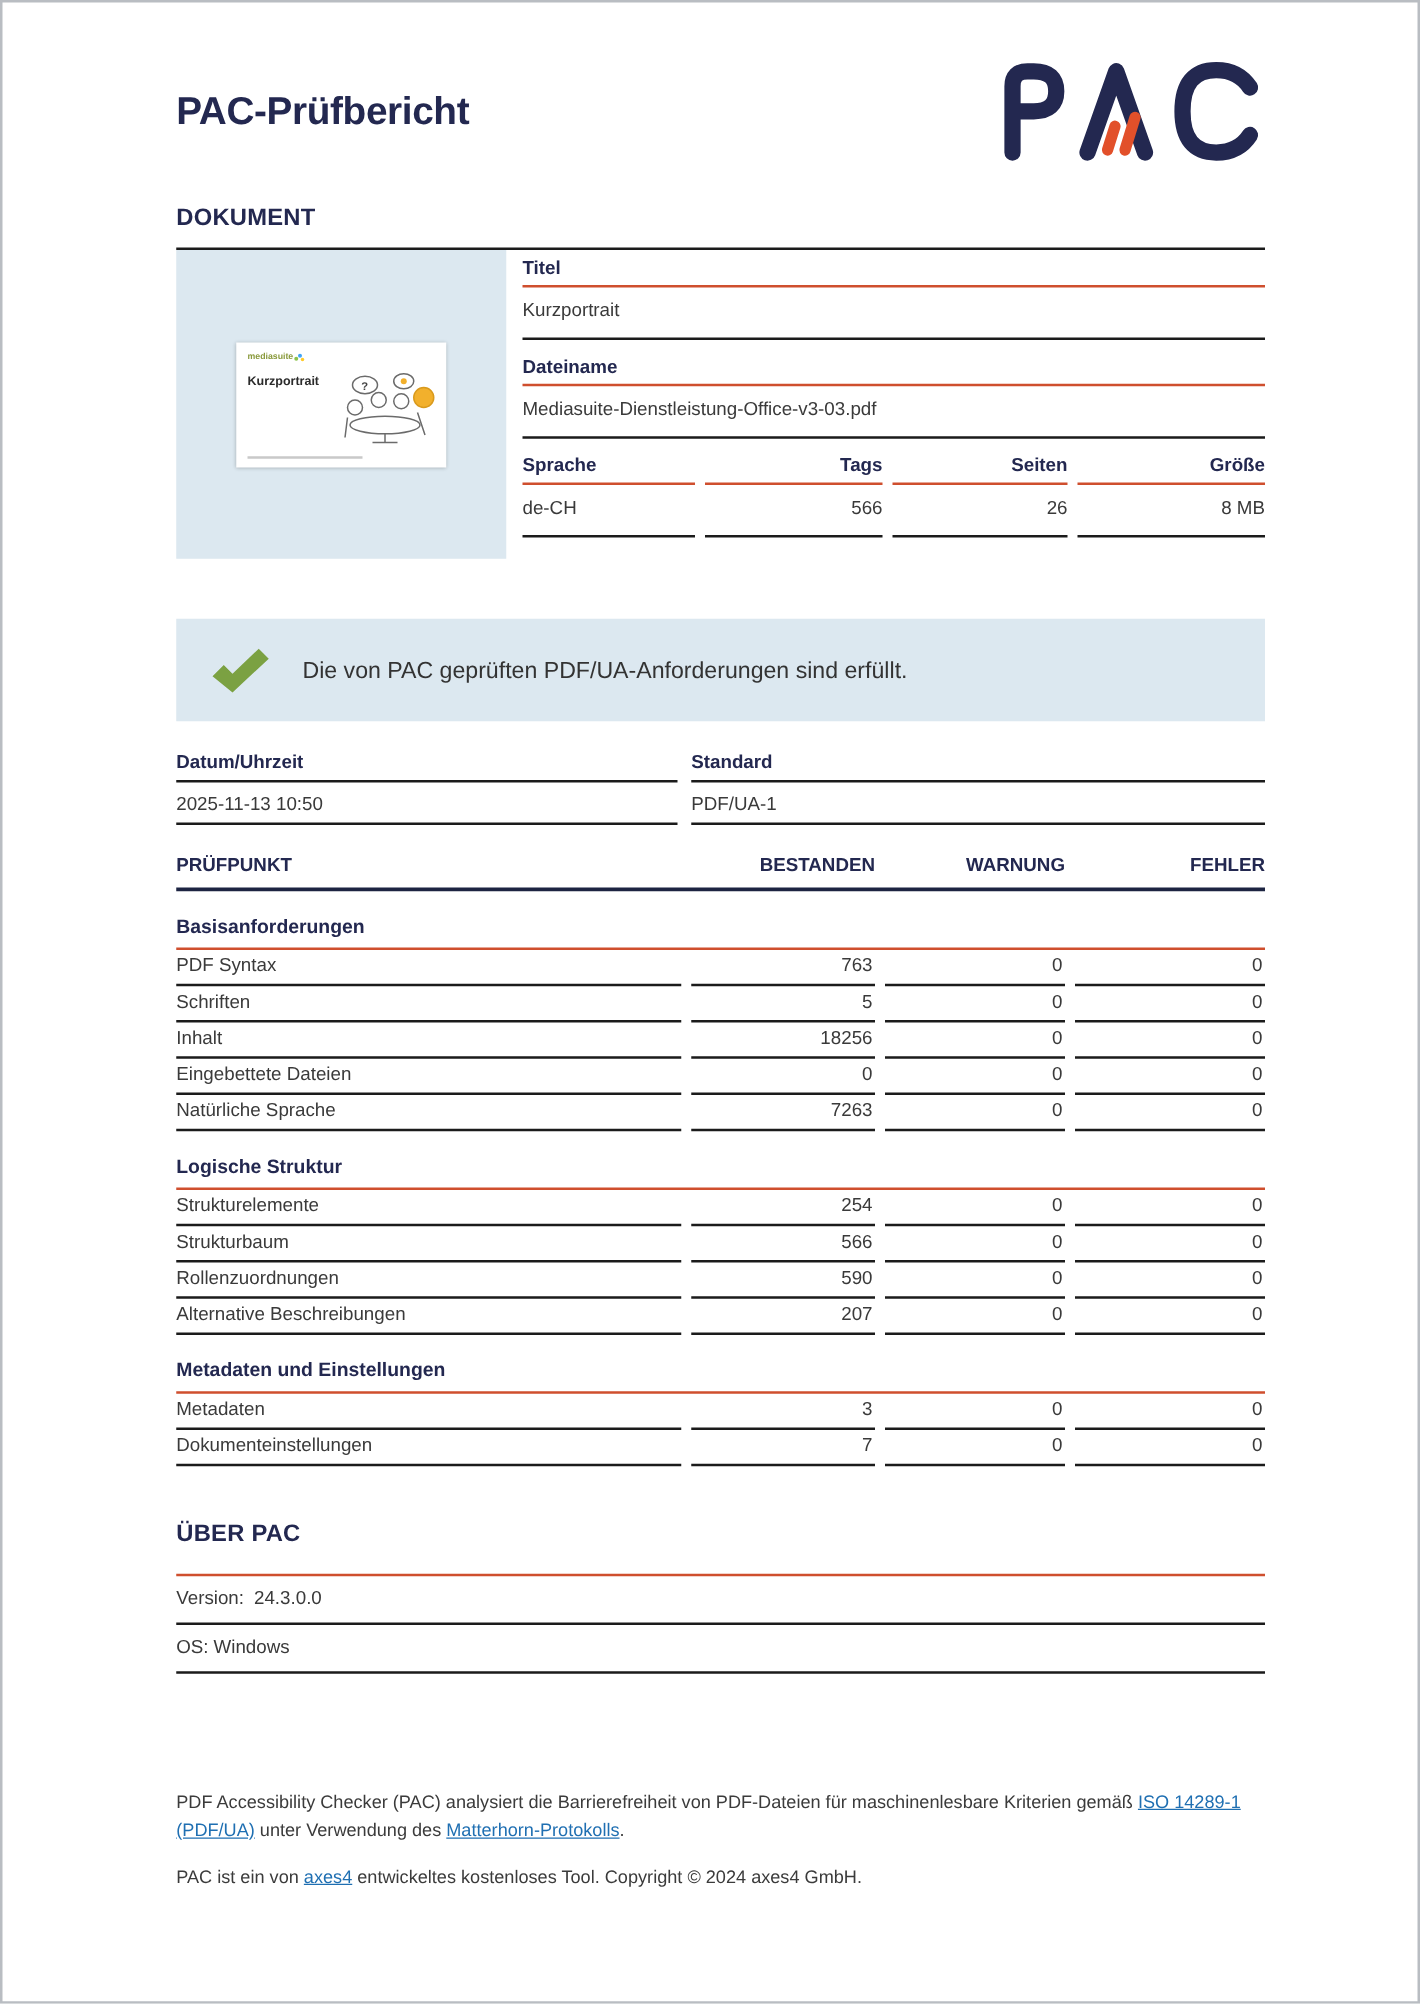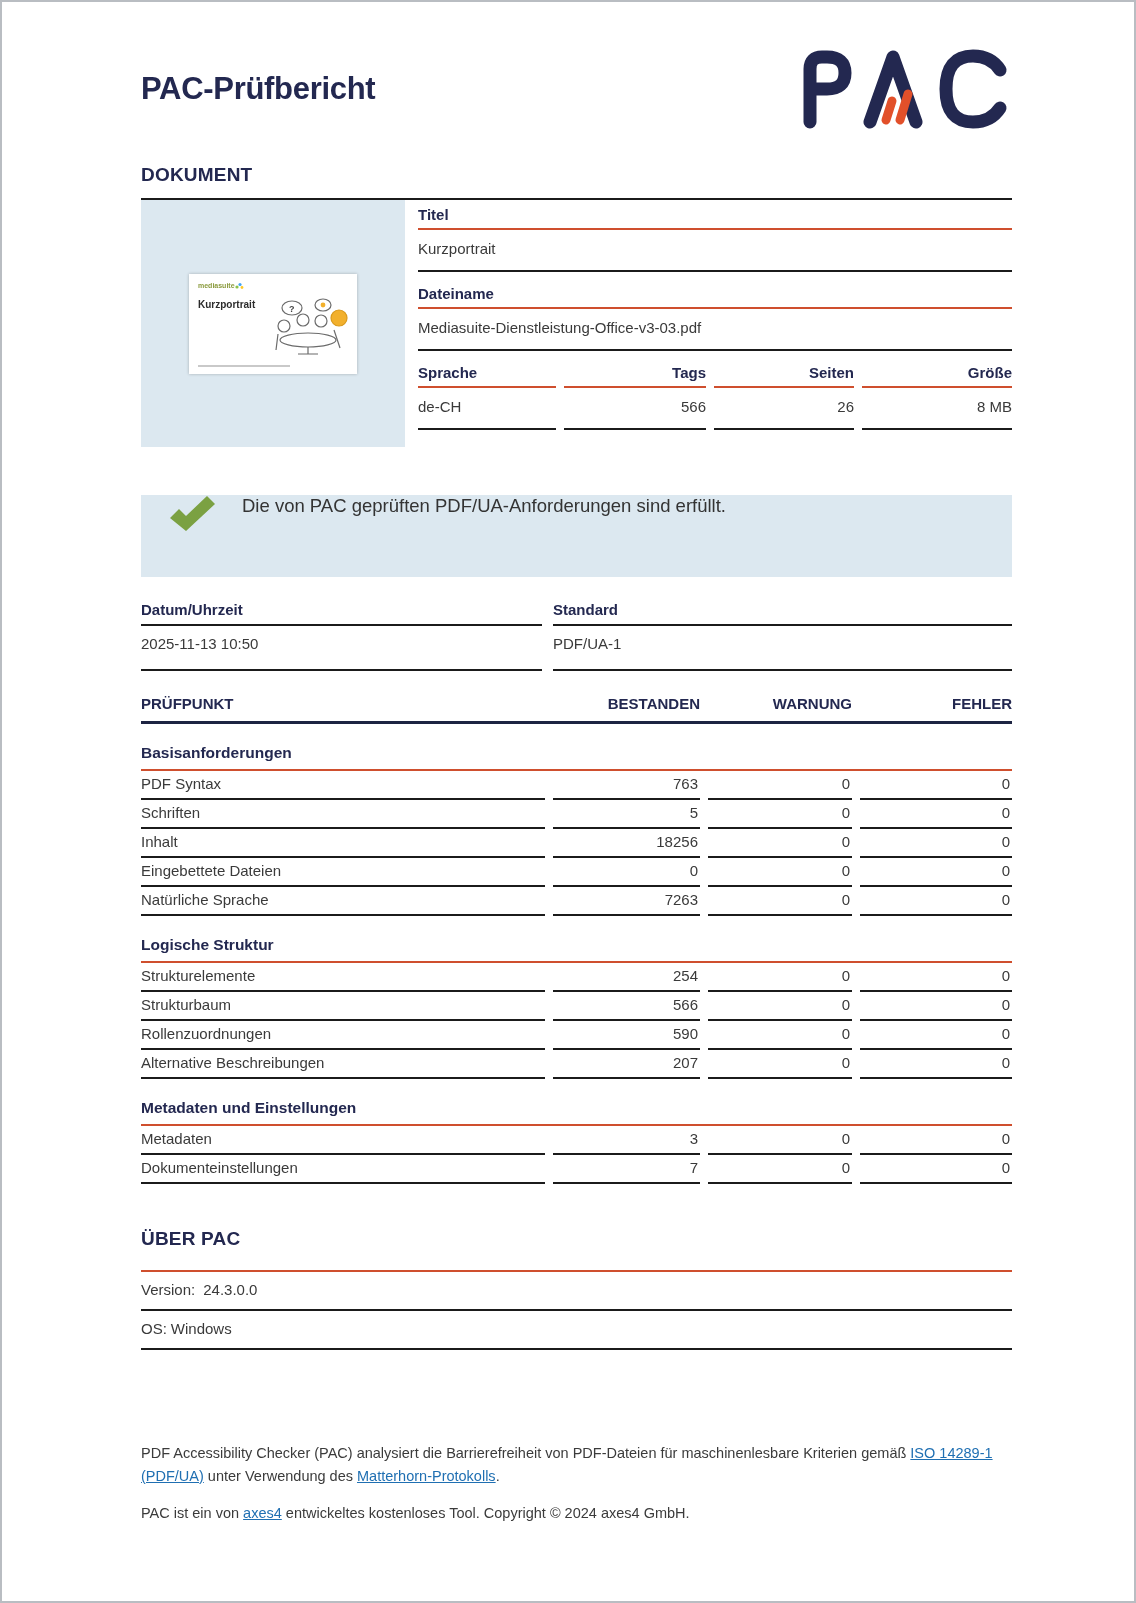--- a/index.html
+++ b/index.html
@@ -44,28 +44,28 @@
   .flabel { font-size:15px; font-weight:bold; color:#232850; padding-bottom:5px; border-bottom:2px solid #cf4f2e; }
   .fvalue { font-size:15px; color:#3a3a3a; line-height:18px; padding:10px 0 12px; border-bottom:2px solid #1b1b1b; }
 
   .meta-grid { display:grid; grid-template-columns:138px 142px 140px 150px; column-gap:8px; margin-top:2px; }
   .meta-grid .ar { text-align:right; }
 
   
   .result-section { margin-top:48px; }
   .result-box {
     margin-top:14px; height:82px; background:#dce8f0;
-    display:flex; box-sizing:border-box; padding:0 24px;
+    display:flex; align-items:center; box-sizing:border-box; padding:0 24px;
   }
   .result-box svg { flex:none; margin-left:3px; }
   .result-message { margin-left:26px; font-size:18.5px; color:#333333; }
 
   .two-col { margin-top:24px; display:grid; grid-template-columns:401px 459px; column-gap:11px; }
   .klabel { font-size:15px; font-weight:bold; color:#232850; padding-bottom:6px; border-bottom:2px solid #1b1b1b; }
-  .kvalue { font-size:15px; color:#3a3a3a; line-height:18px; padding:9px 0 16px; border-bottom:2px solid #1b1b1b; }
+  .kvalue { font-size:15px; color:#3a3a3a; line-height:18px; padding:9px 0 5px; border-bottom:2px solid #1b1b1b; }
 
   
   .checks { margin-top:24px; }
   .check-grid { display:grid; grid-template-columns:404px 147px 144px 152px; column-gap:8px; }
   .check-head { font-size:15px; font-weight:800; color:#232850; padding-bottom:9px; border-bottom:3px solid #1d2442; }
   .check-head .hr { text-align:right; }
   .check-section { margin-top:15px; }
   .section-head {
     font-size:15.5px; font-weight:800; color:#232850;
     padding:5px 0 7px; border-bottom:2px solid #cf4f2e;

